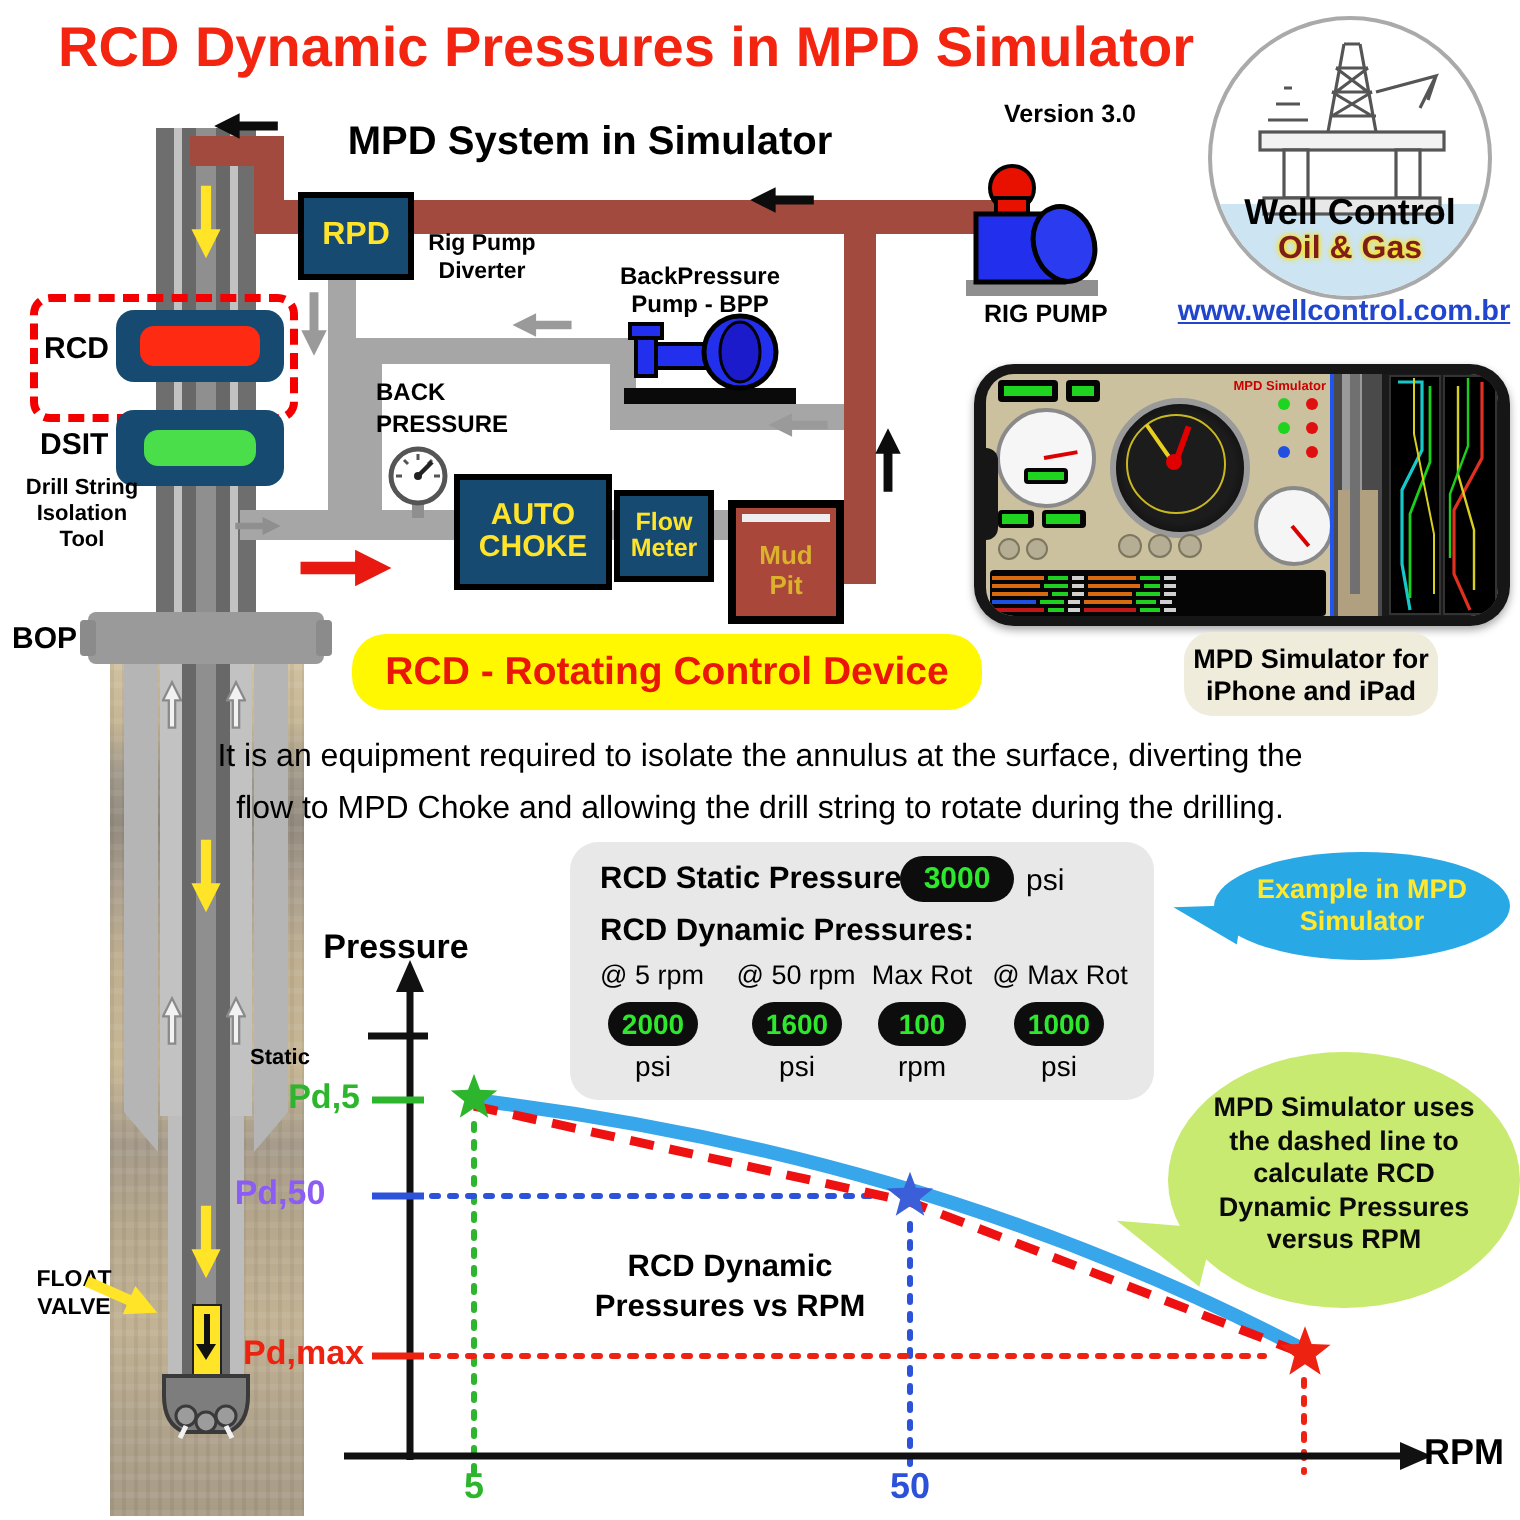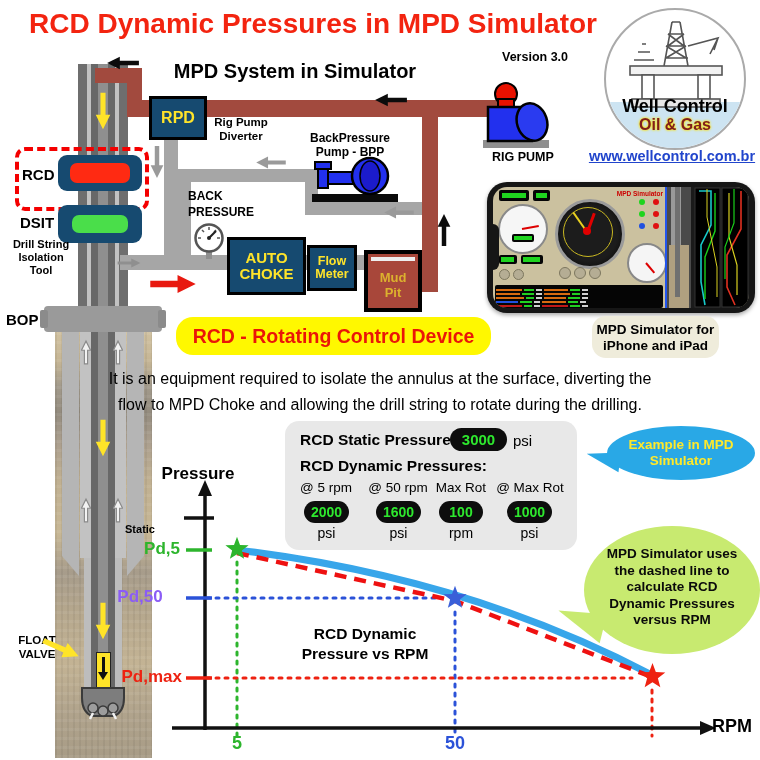--- a/index.html
+++ b/index.html
@@ -381,16 +381,16 @@
   <div class="abs b" style="left:100px;top:507px;width:80px;text-align:center;font-size:11px;margin-top:16px;">Static</div>
   <div class="abs b" style="left:100px;top:539px;width:80px;text-align:right;font-size:17px;color:#2db52d;">Pd,5</div>
   <div class="abs b" style="left:100px;top:587px;width:80px;text-align:center;font-size:17px;color:#8b5cf6;">Pd,50</div>
   <div class="abs b" style="left:100px;top:667px;width:82px;text-align:right;font-size:17px;color:#ee2211;">Pd,max</div>
   <div class="abs b ctr" style="left:227px;top:733px;width:20px;font-size:18px;color:#2db52d;">5</div>
   <div class="abs b ctr" style="left:441px;top:733px;width:28px;font-size:18px;color:#2b52d8;">50</div>
   <div class="abs b ctr" style="left:626px;top:733px;width:52px;font-size:18px;color:#ee2211;margin-top:41px;">MAX</div>
   <div class="abs b" style="left:712px;top:716px;font-size:18px;">RPM</div>
   <div class="abs b ctr" style="left:280px;top:624px;width:170px;font-size:15.5px;line-height:20px;">
     <div>RCD Dynamic</div>
-    <div>Pressure vs RPM</div>
+    <div>Pressures vs RPM</div>
   </div>
 
 </div>
 
 </body></html>

